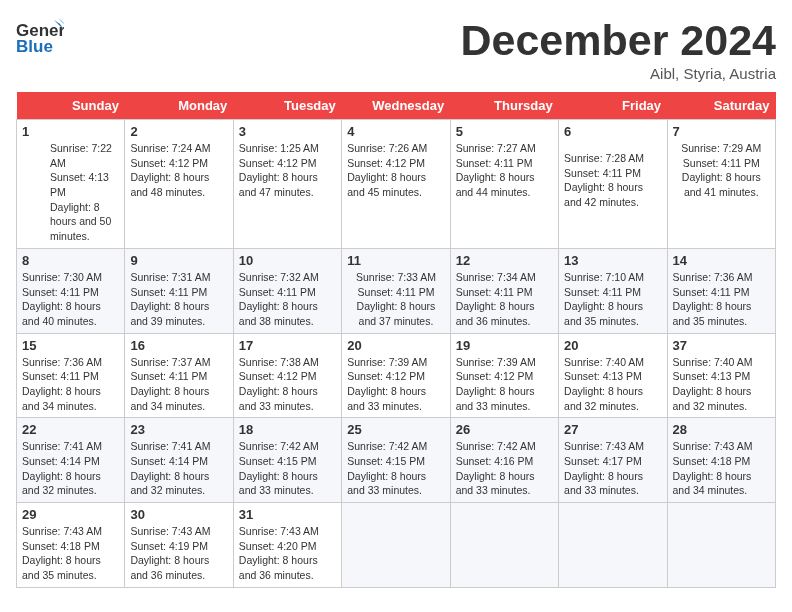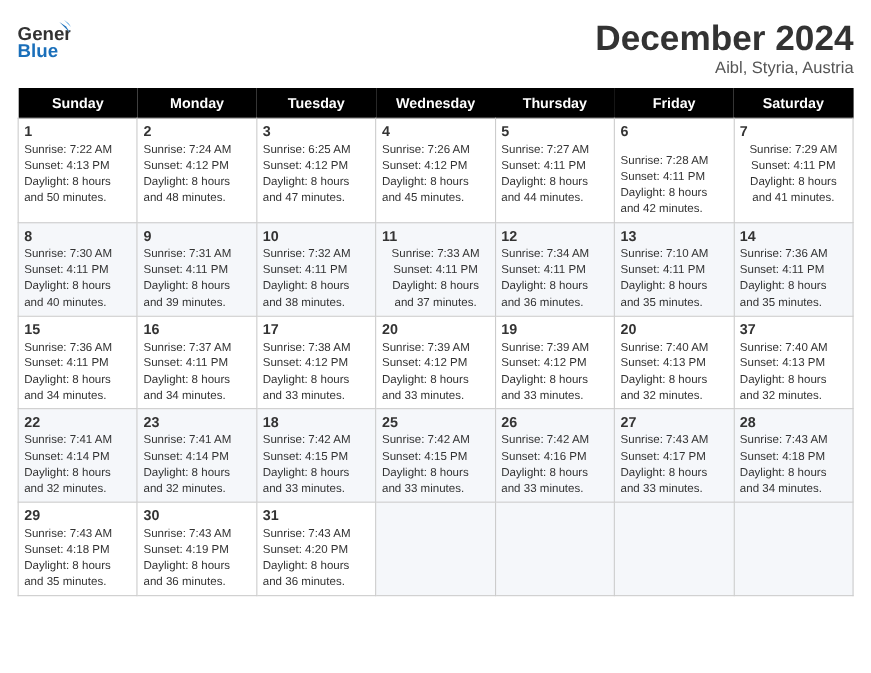--- a/index.html
+++ b/index.html
@@ -18,37 +18,37 @@
     }
     .logo {
       display: flex;
       align-items: center;
       gap: 4px;
     }
     .title-block {
       text-align: right;
     }
     .month-year {
-      font-size: 32px;
+      font-size: 43px;
       font-weight: bold;
       color: #333;
     }
     .location {
       font-size: 15px;
       color: #555;
     }
     table {
       width: 100%;
       border-collapse: collapse;
       font-size: 11px;
     }
     thead tr th {
-      background-color: #000000;
+      background-color: #ef4444;
       color: #fff;
-      text-align: center;
+      text-align: right;
       padding: 6px 6px;
       font-size: 13px;
       font-weight: bold;
     }
     tbody tr td {
       border: 1px solid #ccc;
       vertical-align: top;
       padding: 4px 5px;
       width: calc(100% / 7);
       height: 80px;
@@ -102,33 +102,33 @@
         <th>Wednesday</th>
         <th>Thursday</th>
         <th>Friday</th>
         <th>Saturday</th>
       </tr>
   </thead>
   <tbody id="calendar-body">
       <tr>
         <td>
           <span class="day-num">1</span>
-          <div class="day-detail" style="white-space: pre-line;">Sunrise: 7:22 AM
+          <div class="day-detail" style="white-space: pre-line; margin-left: 28px;">Sunrise: 7:22 AM
 Sunset: 4:13 PM
 Daylight: 8 hours and 50 minutes.</div>
         </td>
         <td>
           <span class="day-num">2</span>
           <div class="day-detail" style="white-space: pre-line;">Sunrise: 7:24 AM
 Sunset: 4:12 PM
 Daylight: 8 hours and 48 minutes.</div>
         </td>
         <td>
           <span class="day-num">3</span>
-          <div class="day-detail" style="white-space: pre-line;">Sunrise: 6:25 AM
+          <div class="day-detail" style="white-space: pre-line;">Sunrise: 1:25 AM
 Sunset: 4:12 PM
 Daylight: 8 hours and 47 minutes.</div>
         </td>
         <td>
           <span class="day-num">4</span>
           <div class="day-detail" style="white-space: pre-line;">Sunrise: 7:26 AM
 Sunset: 4:12 PM
 Daylight: 8 hours and 45 minutes.</div>
         </td>
         <td>

